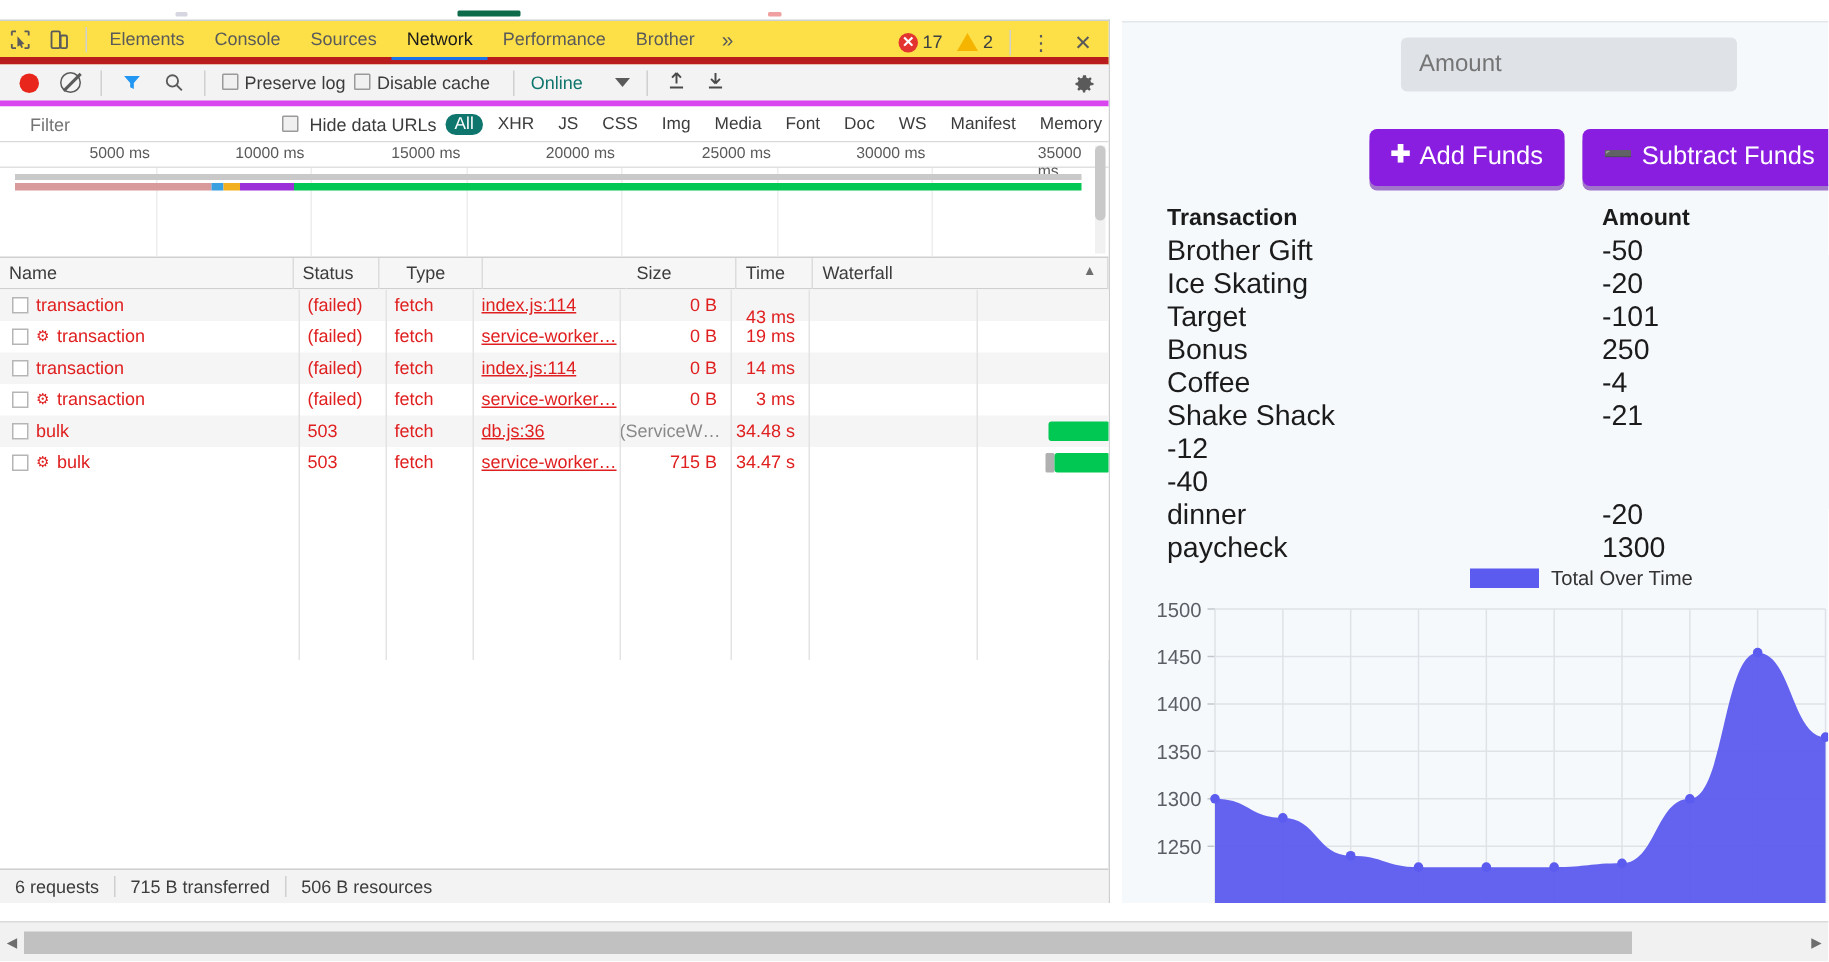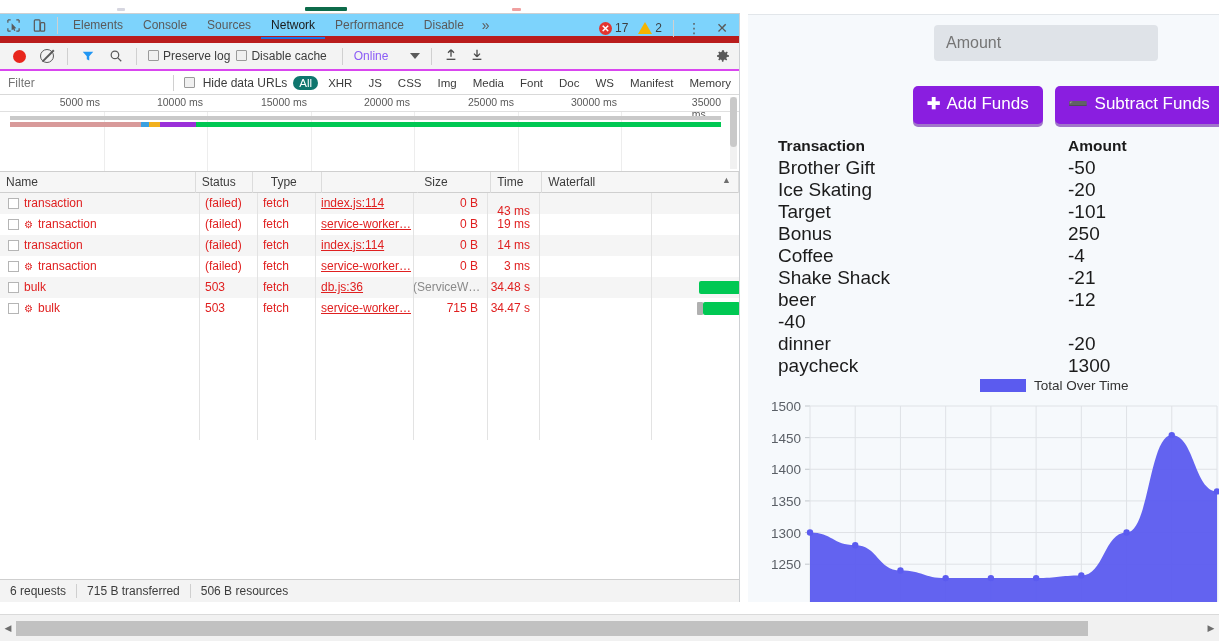--- a/index.html
+++ b/index.html
@@ -64,22 +64,22 @@
   .ytick { font-size: 13.5px; fill: #5a5f66; font-family: "Liberation Sans", sans-serif; text-anchor: end; }
 
   
   .devtools {
     position: absolute; left: 0; top: 13px; width: 740px; height: 589px;
     background: #ffffff; border-top: 1px solid #cdd0d3; border-right: 1px solid #cdd0d3;
     font-size: 12px; color: #333;
   }
 
   .dt-tabbar {
-    position: relative; height: 29px; background: #7dd3fc;
-    border-bottom: 7px solid #b91c1c; display: flex; align-items: center;
+    position: relative; height: 29px; background: #fde047;
+    border-bottom: 5px solid #b91c1c; display: flex; align-items: center;
   }
   .dt-icon-btn {
     width: 26px; height: 26px; display: flex; align-items: center; justify-content: center;
     cursor: pointer; color: #5a5a5a;
   }
   .vsep { width: 1px; height: 17px; background: #d0d0d0; margin: 0 5px; }
   .dt-tab {
     padding: 0 10px; height: 28px; line-height: 28px; font-size: 12px; color: #5a5a5a;
     cursor: pointer; white-space: nowrap;
   }
@@ -88,49 +88,49 @@
   .dt-right { position: absolute; right: 4px; top: 0; height: 28px; display: flex; align-items: center; gap: 2px; }
   .badge-err, .badge-warn { display: inline-flex; align-items: center; gap: 3px; font-size: 12px; color: #3c4043; padding: 0 4px;}
   .dot-err {
     width: 13px; height: 13px; border-radius: 50%; background: #e3342f; color: #fff;
     font-size: 10px; line-height: 13px; text-align: center; font-weight: bold;
   }
   .tri-warn { width: 0; height: 0; border-left: 7px solid transparent; border-right: 7px solid transparent; border-bottom: 12px solid #f5b400; }
 
   .dt-toolbar {
     position: relative; height: 28px; background: #f3f3f3;
-    border-bottom: 2px solid #d946ef; display: flex; align-items: center; padding-left: 6px; gap: 2px;
+    border-bottom: 4px solid #d946ef; display: flex; align-items: center; padding-left: 6px; gap: 2px;
   }
   .rec-dot { width: 13px; height: 13px; border-radius: 50%; background: #e8261c; }
   .clear-circ {
     width: 14px; height: 14px; border-radius: 50%; border: 1.6px solid #5a5a5a; position: relative;
   }
   .clear-circ::after {
     content: ''; position: absolute; left: -1px; top: 5px; width: 16px; height: 1.6px;
     background: #5a5a5a; transform: rotate(-45deg);
   }
   .cb {
     width: 11px; height: 11px; border: 1px solid #9a9a9a; background: #f0f0f0;
     display: inline-block; vertical-align: -1px; border-radius: 1px;
   }
   .tb-label { font-size: 12px; color: #3c3c3c; margin-left: 4px; margin-right: 8px; white-space: nowrap; }
   .online-sel {
-    font-size: 12px; color: #8b5cf6; display: inline-flex; align-items: center; gap: 22px;
+    font-size: 12px; color: #0f766e; display: inline-flex; align-items: center; gap: 22px;
     padding: 0 4px; cursor: pointer;
   }
   .caret-dn { width: 0; height: 0; border-left: 5px solid transparent; border-right: 5px solid transparent; border-top: 6px solid #5a5a5a; }
   .arrow-ic { font-size: 15px; color: #4a4a4a; padding: 0 5px; cursor: pointer; }
   .gear-ic { position: absolute; right: 8px; top: 5px; cursor: pointer; }
 
   .dt-filterbar {
     position: relative; height: 24px; background: #ffffff;
     border-bottom: 1px solid #d9d9d9; display: flex; align-items: center;
   }
   .filter-input {
-    width: 172px; height: 22px; border: none; outline: none; padding-left: 8px;
+    width: 172px; height: 22px; border: none; outline: none; padding-left: 20px;
     font-size: 12px; color: #333; font-family: "Liberation Sans", sans-serif;
     background: transparent;
   }
   .fb-sep { width: 1px; height: 16px; background: #d0d0d0; margin: 0 6px; }
   .type-pill {
     font-size: 11.5px; color: #3c3c3c; padding: 1px 6px; margin: 0 2px; cursor: pointer; border-radius: 8px;
   }
   .type-pill.active { background: #0f766e; color: #ffffff; }
 
   
@@ -232,21 +232,20 @@
           </div>
           <div class="tx-row">
             <span class="tx-name">Coffee</span>
             <span class="tx-amt">-4</span>
           </div>
           <div class="tx-row">
             <span class="tx-name">Shake Shack</span>
             <span class="tx-amt">-21</span>
           </div>
           <div class="tx-row">
-            <span class="tx-name">beer</span>
             <span class="tx-amt">-12</span>
           </div>
           <div class="tx-row">
             <span class="tx-amt">-40</span>
           </div>
           <div class="tx-row">
             <span class="tx-name">dinner</span>
             <span class="tx-amt">-20</span>
           </div>
           <div class="tx-row">
@@ -326,21 +325,21 @@
             <rect x="9" y="5" width="4.5" height="9" rx="1" stroke="#5a5a5a" stroke-width="1.3" fill="none"></rect>
           </svg>
       </div>
       <div class="vsep"></div>
       <div id="dt-tabs" style="display:flex;align-items:center;">
           <div class="dt-tab">Elements</div>
           <div class="dt-tab">Console</div>
           <div class="dt-tab">Sources</div>
           <div class="dt-tab active">Network</div>
           <div class="dt-tab">Performance</div>
-          <div class="dt-tab">Disable</div>
+          <div class="dt-tab">Brother</div>
         </div>
       <div class="dt-more">»</div>
 
       <div class="dt-right">
         <span class="badge-err">
           <span class="dot-err">✕</span>
           <span>17</span>
         </span>
         <span class="badge-warn">
           <span class="tri-warn"></span>

